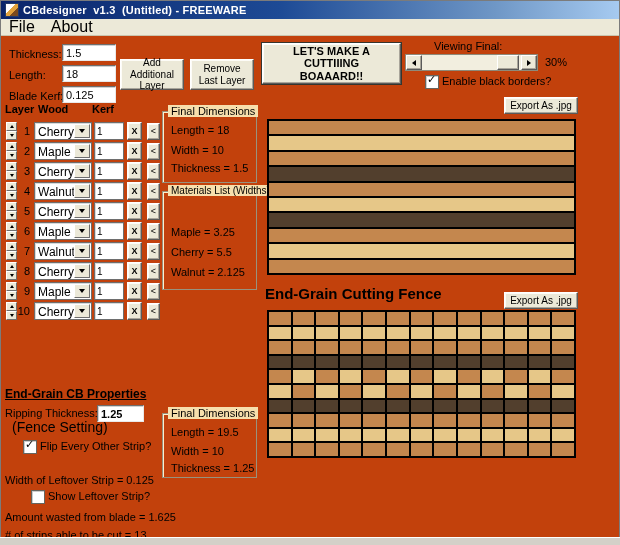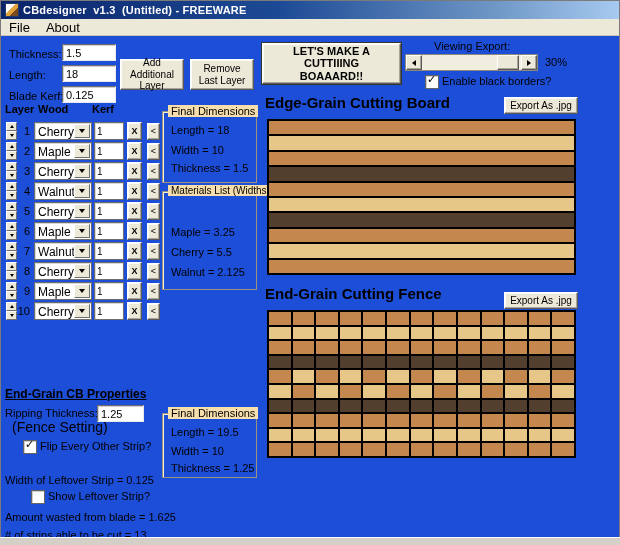--- a/index.html
+++ b/index.html
@@ -1,26 +1,26 @@
 <!DOCTYPE html>
 <html><head>
 <meta charset="utf-8">
 <style>
   html,body{margin:0;padding:0}
   body{width:620px;height:545px;position:relative;overflow:hidden;
        font-family:"Liberation Sans",sans-serif;background:#d4d0c8;color:#000}
-  #win{position:absolute;top:0;left:0;width:618px;height:537px;background:#1d4ed8;
+  #win{position:absolute;top:0;left:0;width:618px;height:537px;background:#c2410c;
        border:1px solid #7b7b7b;display:flex;flex-direction:column}
   #titlebar{height:18px;flex:none;display:flex;align-items:center;gap:4px;padding:0 4px;
        background:linear-gradient(90deg,#0a246a 0%,#1d4a95 45%,#6f97c6 80%,#a6caf0 100%)}
   .app-icon{width:12px;height:12px;flex:none;background:linear-gradient(135deg,#ffffff 0 40%,#e2a23c 40% 65%,#7a4a1e 65% 100%);border:1px solid #243a68}
   .title-text{color:#fff;font-weight:bold;font-size:11px;white-space:pre;letter-spacing:.2px}
   #menubar{height:16px;flex:none;background:#ece9d8;border-bottom:1px solid #c9c4ae;
        display:flex;align-items:center}
-  .menu-item{font-size:13px;padding:10px 8px;cursor:default}
+  .menu-item{font-size:16px;padding:10px 8px;cursor:default}
   #main{position:relative;flex:1}
   .lbl{position:absolute;font-size:11px;white-space:nowrap}
   .tinput{position:absolute;height:17px;box-sizing:border-box;background:#fff;
        border:1px solid #6e6e6e;border-right-color:#e9e9e9;border-bottom-color:#e9e9e9;
        box-shadow:inset 1px 1px 0 rgba(0,0,0,.18);
        font-family:inherit;font-size:11px;padding:0 3px}
   .btn{position:absolute;box-sizing:border-box;background:#ece9d8;
        border:1px solid;border-color:#ffffff #5a5a5a #5a5a5a #ffffff;
        box-shadow:inset -1px -1px 0 #a9a59a, inset 1px 1px 0 #fdfcf7;
        font-family:inherit;font-size:10px;color:#000;cursor:default;
@@ -101,21 +101,21 @@
     <input class="tinput" style="left: 61px; top: 50px; width: 54px;" value="0.125">
 
     <button class="btn" style="left:119px;top:23px;width:64px;height:31px">Add Additional Layer</button>
     <button class="btn" style="left:189px;top:23px;width:64px;height:31px">Remove Last Layer</button>
 
     <button class="btn bigbtn default" style="left:261px;top:7px;width:139px;height:41px">
       <span>LET'S MAKE A CUTTIIING</span>
       <span>BOAAARD!!</span>
     </button>
 
-    <span class="lbl" style="left:433px;top:4px">Viewing Export:</span>
+    <span class="lbl" style="left:433px;top:4px">Viewing Final:</span>
     <div id="vscroll">
       <span class="sb-btn" style="left:0">
           <span class="tri left"></span>
         </span>
       <span id="sb-thumb"></span>
       <span class="sb-btn" style="right:0">
           <span class="tri right"></span>
         </span>
     </div>
     <span class="lbl" style="left:544px;top:20px">30%</span>
@@ -337,21 +337,20 @@
       <span class="gb-line" style="top:50px">Thickness = 1.5</span>
     </div>
 
     <div class="groupbox" style="left:161px;top:155px;width:93px;height:97px">
       <span class="legend small">Materials List (Widths)</span>
       <span class="gb-line" style="top:34px">Maple = 3.25</span>
       <span class="gb-line" style="top:54px">Cherry = 5.5</span>
       <span class="gb-line" style="top:74px">Walnut = 2.125</span>
     </div>
 
-    <span class="board-heading" style="left:264px;top:58px">Edge-Grain Cutting Board</span>
     <button class="btn" style="left:503px;top:61px;width:74px;height:17px">Export As .jpg</button>
     <div id="edge-board">
         <div style="background:#c4874e"></div>
         <div style="background:#e6c788"></div>
         <div style="background:#c4874e"></div>
         <div style="background:#523f2d"></div>
         <div style="background:#c4874e"></div>
         <div style="background:#e6c788"></div>
         <div style="background:#523f2d"></div>
         <div style="background:#c4874e"></div>
@@ -490,21 +489,21 @@
         <div style="background:#e6c788"></div>
         <div style="background:#523f2d"></div>
         <div style="background:#c4874e"></div>
         <div style="background:#e6c788"></div>
         <div style="background:#c4874e"></div>
       </div>
 
     <span class="props-title" style="left:4px;top:351px">End-Grain CB Properties</span>
     <span class="lbl" style="left:4px;top:371px">Ripping Thickness:</span>
     <span class="lbl" style="left:11px;top:383px;font-size:14px">(Fence Setting)</span>
-    <input class="tinput" style="left: 96px; top: 369px; width: 47px;" value="1.25">
+    <input class="tinput" style="left: 96px; top: 369px; width: 47px; font-weight: bold;" value="1.25">
     <span class="cb checked" style="left:22px;top:404px"></span>
     <span class="lbl" style="left:39px;top:404px">Flip Every Other Strip?</span>
     <span class="lbl" style="left:4px;top:438px">Width of Leftover Strip = 0.125</span>
     <span class="cb" style="left:30px;top:454px"></span>
     <span class="lbl" style="left:47px;top:454px">Show Leftover Strip?</span>
     <span class="lbl" style="left:4px;top:475px">Amount wasted from blade = 1.625</span>
     <span class="lbl" style="left:4px;top:493px"># of strips able to be cut = 13</span>
 
     <div class="groupbox" style="left:161px;top:377px;width:93px;height:63px">
       <span class="legend">Final Dimensions</span>

